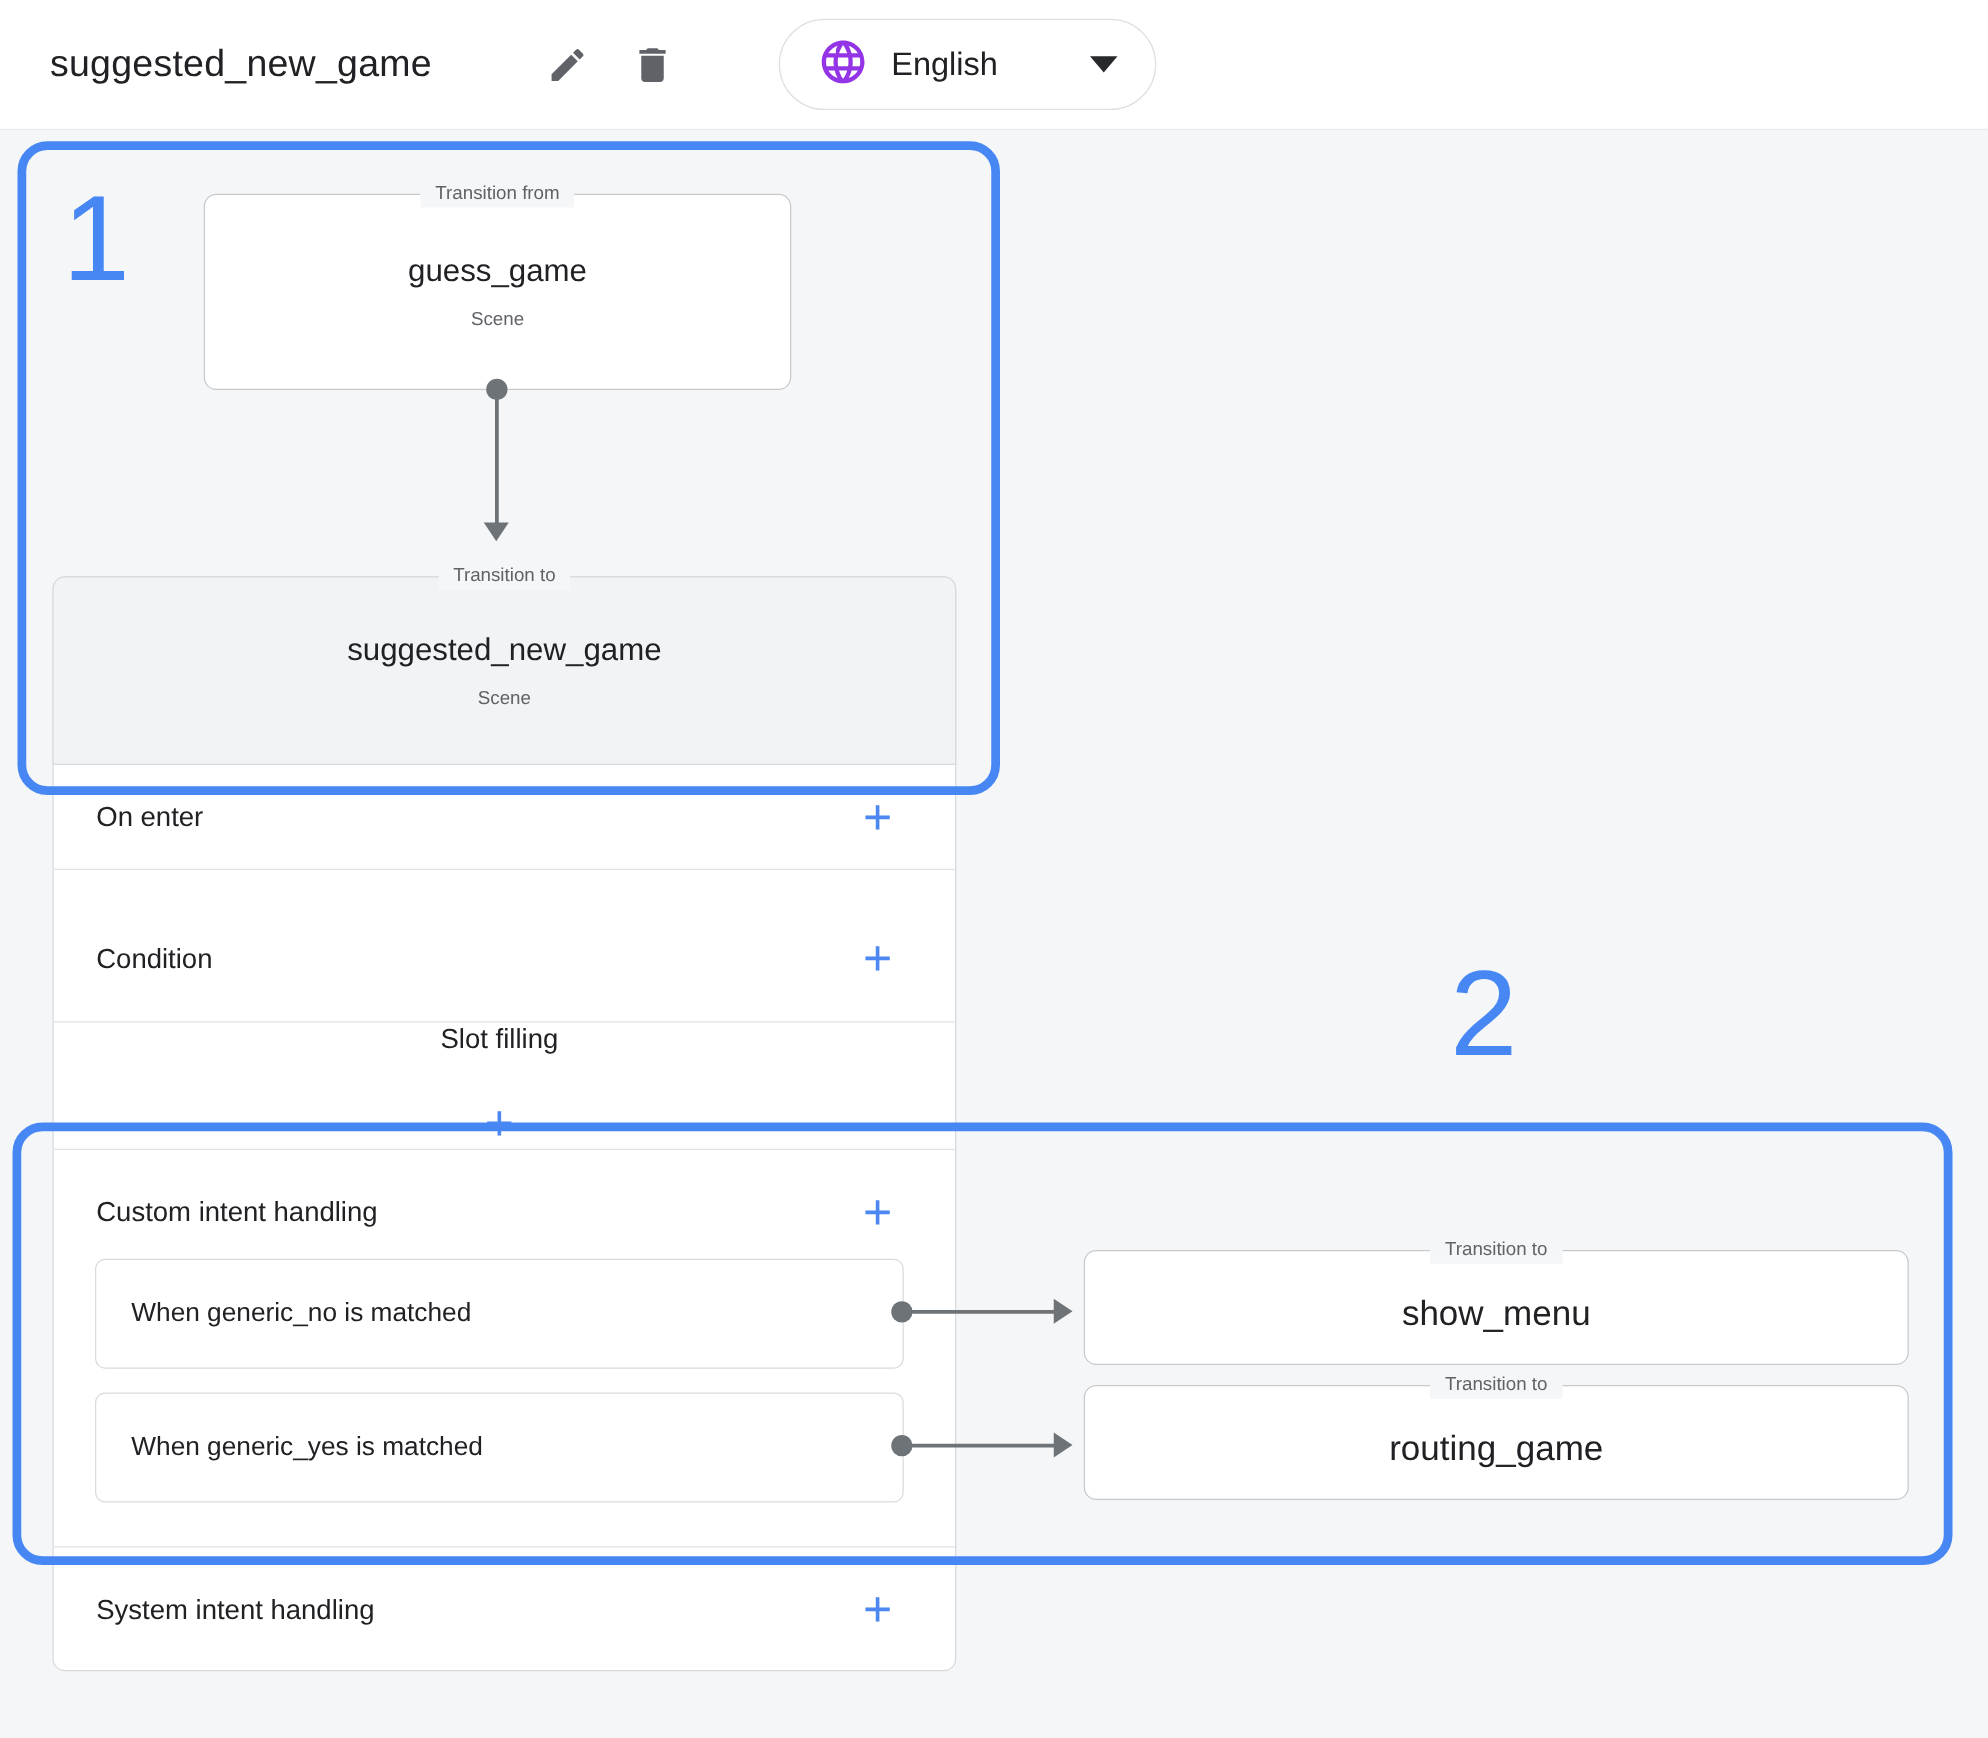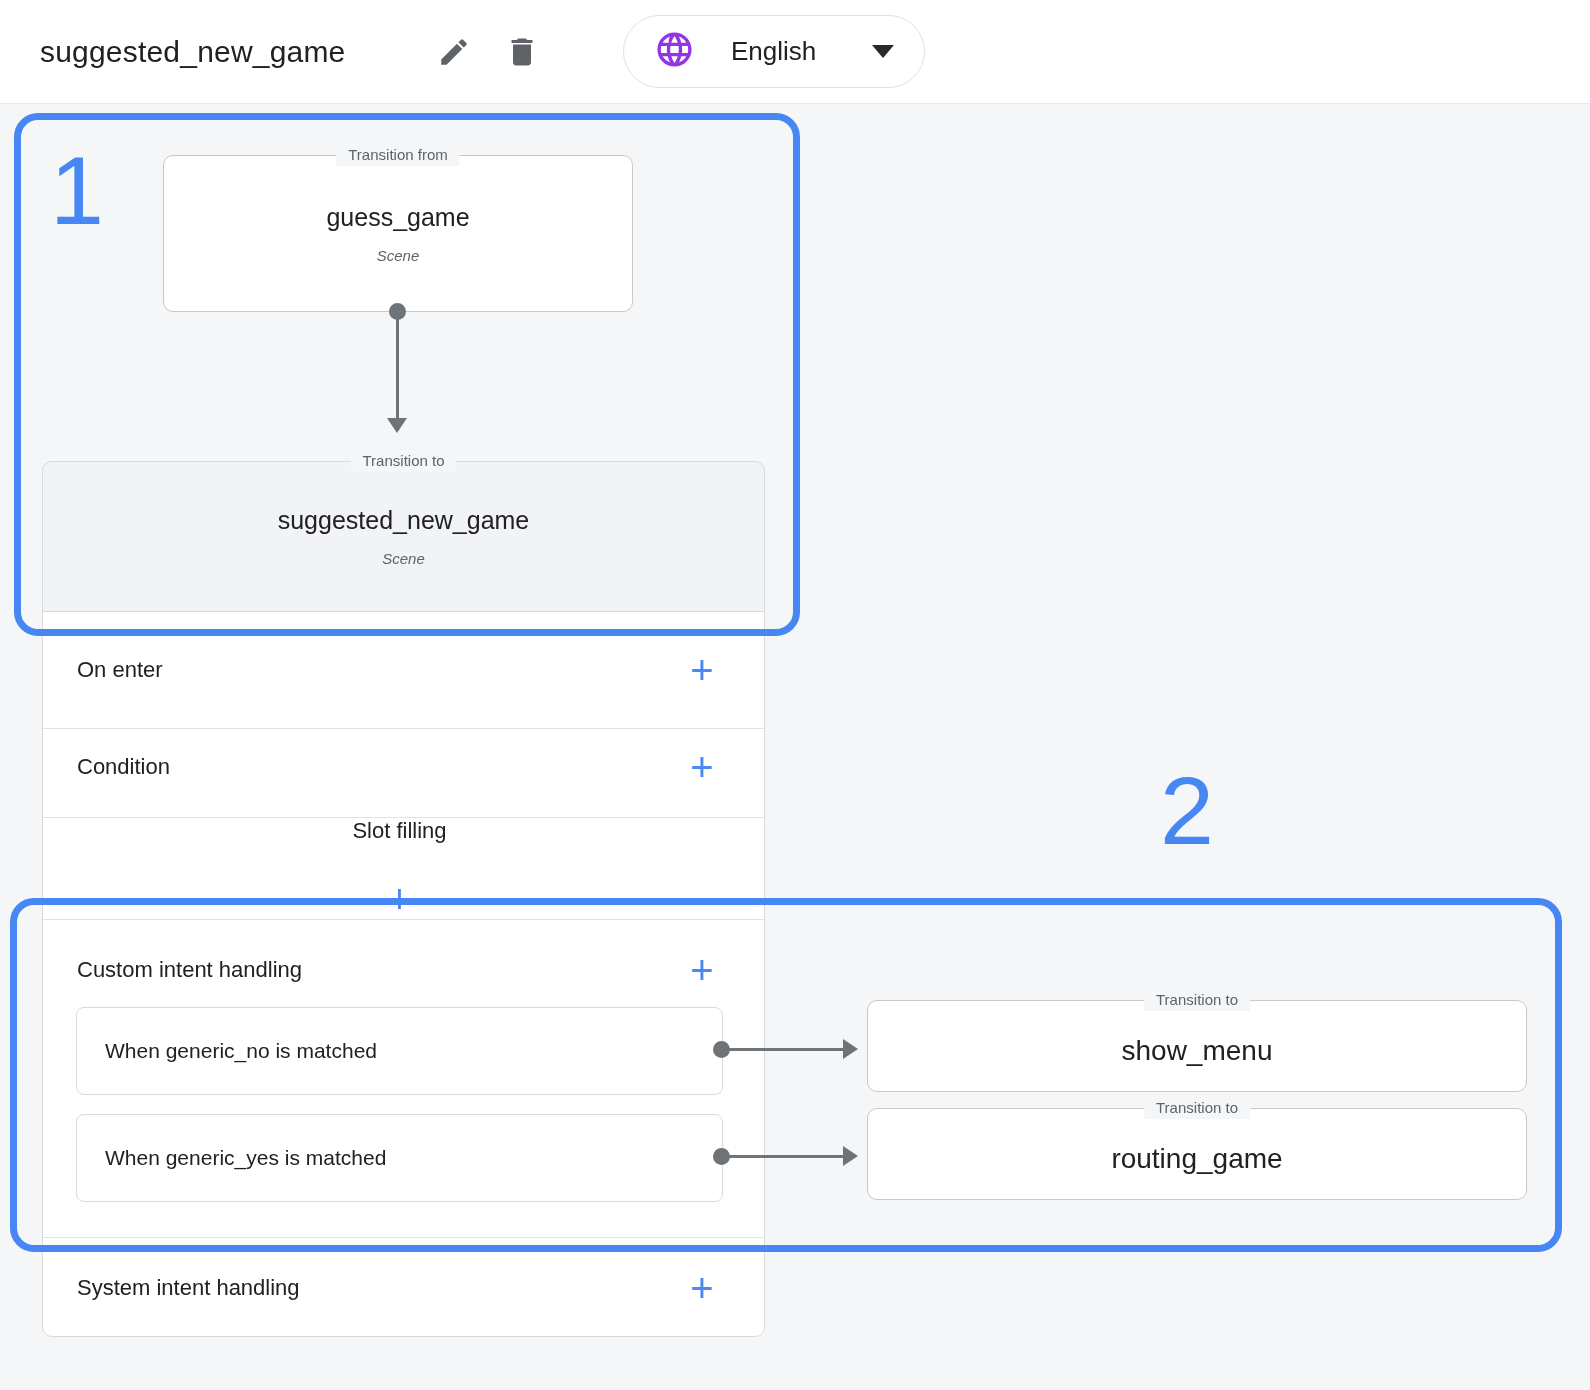--- a/index.html
+++ b/index.html
@@ -27,36 +27,36 @@
 
   
   .topbar{left:0;top:0;width:1590px;height:104px;background:#fff;border-bottom:1px solid #e7e9ec;display:flex;align-items:center;}
   .page-title{position:absolute;left:40px;font-size:30px;font-weight:500;color:var(--dark-text);letter-spacing:.2px;}
   .icon-btn{position:absolute;width:44px;height:44px;top:30px;display:flex;align-items:center;justify-content:center;cursor:pointer;border-radius:50%;}
   .icon-btn svg{display:block;}
   .edit-btn{left:432px;}
   .delete-btn{left:500px;}
   .lang-pill{position:absolute;left:623px;top:15px;width:302px;height:73px;background:#fff;border:1.5px solid #dde0e4;border-radius:40px;display:flex;align-items:center;padding:0 30px;cursor:pointer;}
   .lang-pill .globe{flex:0 0 auto;}
-  .lang-label{font-size:26px;color:var(--dark-text);margin-left:36px;}
+  .lang-label{font-size:26px;color:var(--dark-text);margin-left:18px;}
   .caret{margin-left:auto;width:0;height:0;border-left:11px solid transparent;border-right:11px solid transparent;border-top:13px solid #27292c;}
 
   
   .annotation{border:7px solid var(--blue);border-radius:24px;z-index:9;pointer-events:none;background:transparent;}
   .annotation-1{left:14px;top:113px;width:786px;height:523px;}
   .annotation-2{left:10px;top:898px;width:1552px;height:354px;}
   .annotation-num{color:var(--blue);font-size:97px;font-weight:400;line-height:1;z-index:9;}
   .num-1{left:50px;top:142px;}
   .num-2{left:1160px;top:762px;}
 
   
   .fieldset{background:#fff;border:1px solid var(--fieldset-border);border-radius:10px;display:flex;flex-direction:column;align-items:center;justify-content:center;z-index:1;}
   .fieldset .legend{position:absolute;top:-12px;left:50%;transform:translateX(-50%);background:var(--page-bg);padding:0 12px;font-size:15px;color:var(--gray-text);white-space:nowrap;line-height:22px;}
   .scene-name{font-size:25px;color:var(--dark-text);}
-  .scene-type{font-size:15px;color:var(--gray-text);margin-top:15px;font-style:italic;}
+  .scene-type{font-size:15px;color:var(--gray-text);margin-top:15px;}
   .tfrom{left:163px;top:155px;width:470px;height:157px;}
 
   .target-box{left:867px;width:660px;height:92px;padding-top:10px;}
   .target-1{top:1000px;}
   .target-2{top:1108px;}
   .target-box .scene-name{font-size:28px;}
 
   
   .conn-dot{width:17px;height:17px;border-radius:50%;background:var(--connector);z-index:3;}
   .conn-vline{width:3px;background:var(--connector);z-index:2;}
@@ -65,21 +65,21 @@
   .arrow-right{width:0;height:0;border-top:10px solid transparent;border-bottom:10px solid transparent;border-left:15px solid var(--connector);z-index:2;}
 
   
   .scene-card{left:42px;top:461px;width:723px;height:876px;background:#fff;border:1px solid var(--card-border);border-radius:10px;z-index:1;}
   .scene-header{position:absolute;left:-1px;right:-1px;top:-1px;height:151px;background:var(--panel-gray);border:1px solid var(--card-border);border-radius:10px 10px 0 0;display:flex;flex-direction:column;align-items:center;justify-content:center;}
   .scene-header .legend{position:absolute;top:-12px;left:50%;transform:translateX(-50%);background:var(--page-bg);padding:0 12px;font-size:15px;color:var(--gray-text);line-height:22px;}
   .section-row{position:absolute;left:0;width:100%;display:flex;align-items:center;justify-content:space-between;padding:0 42px 0 34px;border-bottom:1px solid var(--separator);}
   .section-label{font-size:22px;color:var(--dark-text);}
   .add-btn{width:40px;height:40px;display:flex;align-items:center;justify-content:center;cursor:pointer;}
   .plus{font-size:40px;font-weight:400;color:#4d87f2;line-height:1;}
-  .row-on-enter{top:150px;height:117px;}
+  .row-on-enter{top:150px;height:84px;}
   .row-condition{top:254px;height:102px;}
   .row-slot{top:356px;height:102px;flex-direction:column;}
   .custom-section{position:absolute;left:0;top:458px;width:100%;height:318px;border-bottom:1px solid var(--separator);}
   .custom-heading{height:100px;display:flex;align-items:center;justify-content:space-between;padding:0 42px 0 34px;}
   .intent-card{position:absolute;left:33px;width:647px;height:88px;background:#fff;border:1px solid var(--card-border);border-radius:8px;display:flex;align-items:center;padding-left:28px;font-size:21px;color:var(--dark-text);cursor:pointer;}
   .intent-1{top:87px;}
   .intent-2{top:194px;}
   .row-system{top:776px;height:99px;border-bottom:none;border-radius:0 0 10px 10px;gap:16px;}
 </style>
 </head>

